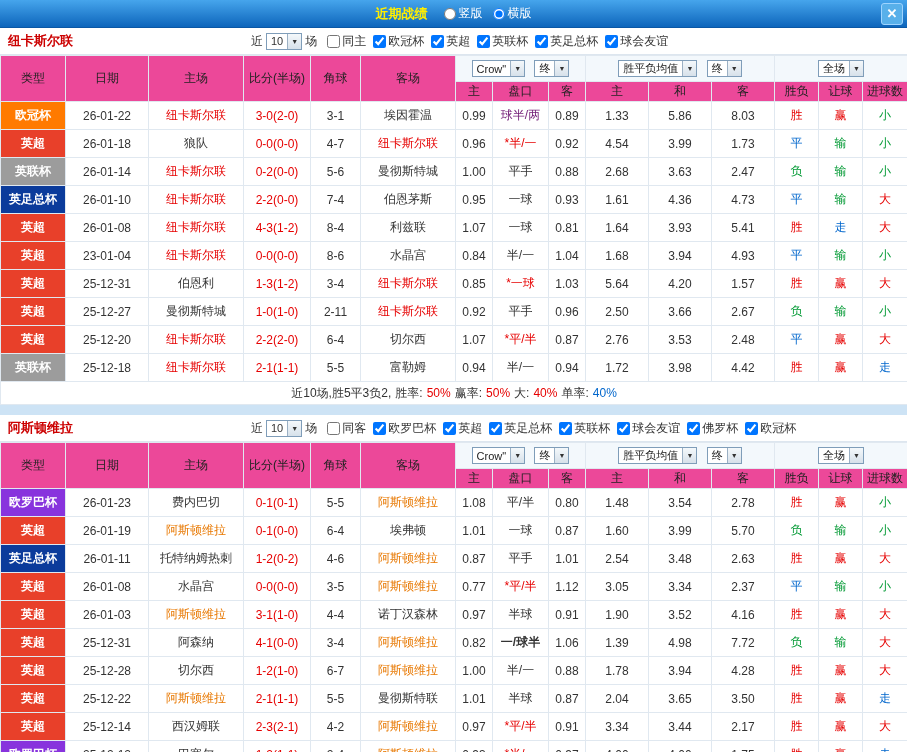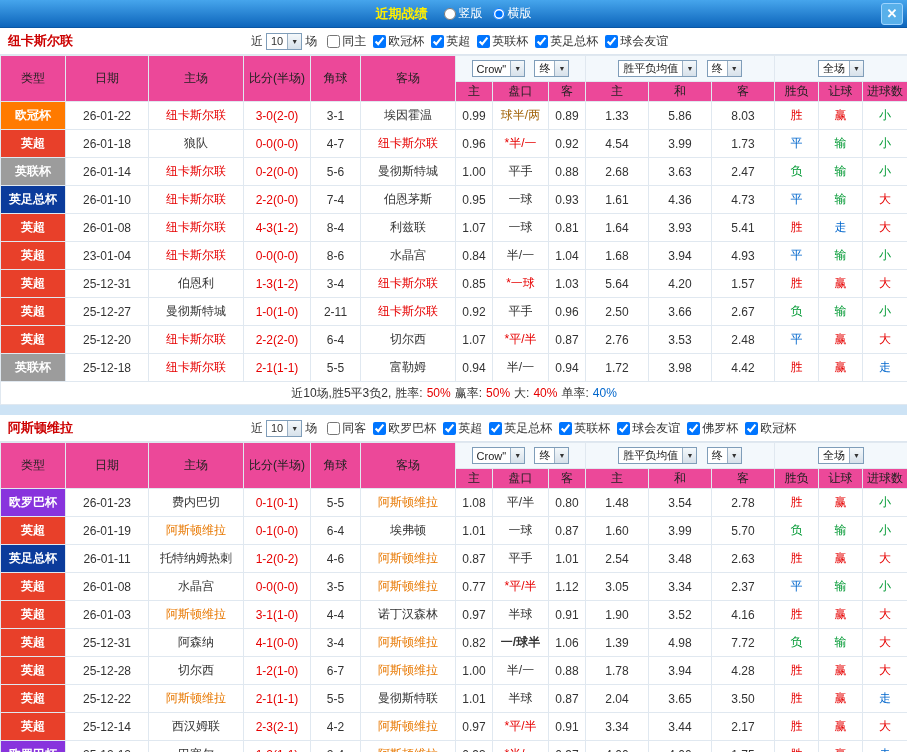--- a/index.html
+++ b/index.html
@@ -194,21 +194,21 @@
     <tbody>
 
         <tr>
           <td class="type" style="background-color: rgb(255, 122, 0);">欧冠杯</td>
           <td>26-01-22</td>
           <td class="team" style="color: rgb(230, 0, 0);">纽卡斯尔联</td>
           <td class="score">3-0(2-0)</td>
           <td>3-1</td>
           <td class="team" style="color: rgb(51, 51, 51);">埃因霍温</td>
           <td>0.99</td>
-          <td style="color: #a16207;">球半/两</td>
+          <td style="color: #701a75;">球半/两</td>
           <td>0.89</td>
           <td>1.33</td>
           <td>5.86</td>
           <td>8.03</td>
           <td style="color: rgb(230, 0, 0);">胜</td>
           <td style="color: rgb(230, 0, 0);">赢</td>
           <td style="color: rgb(0, 153, 51);">小</td>
         </tr>
 
         <tr>

